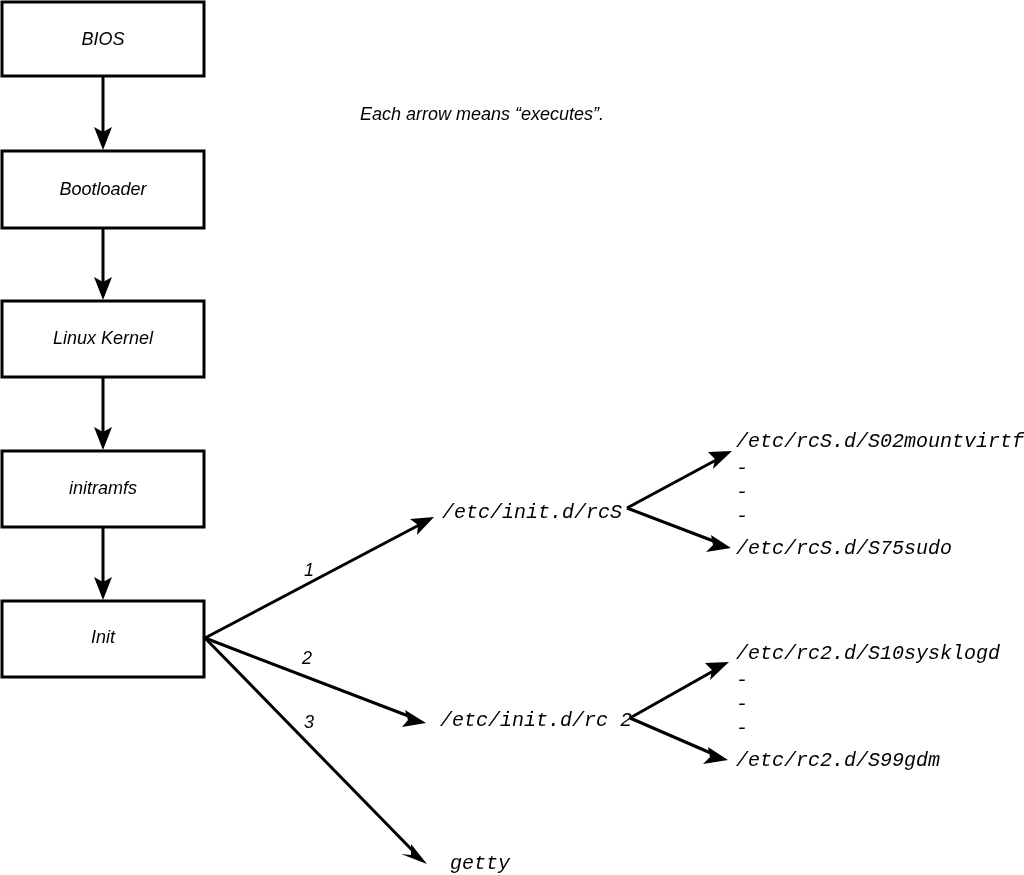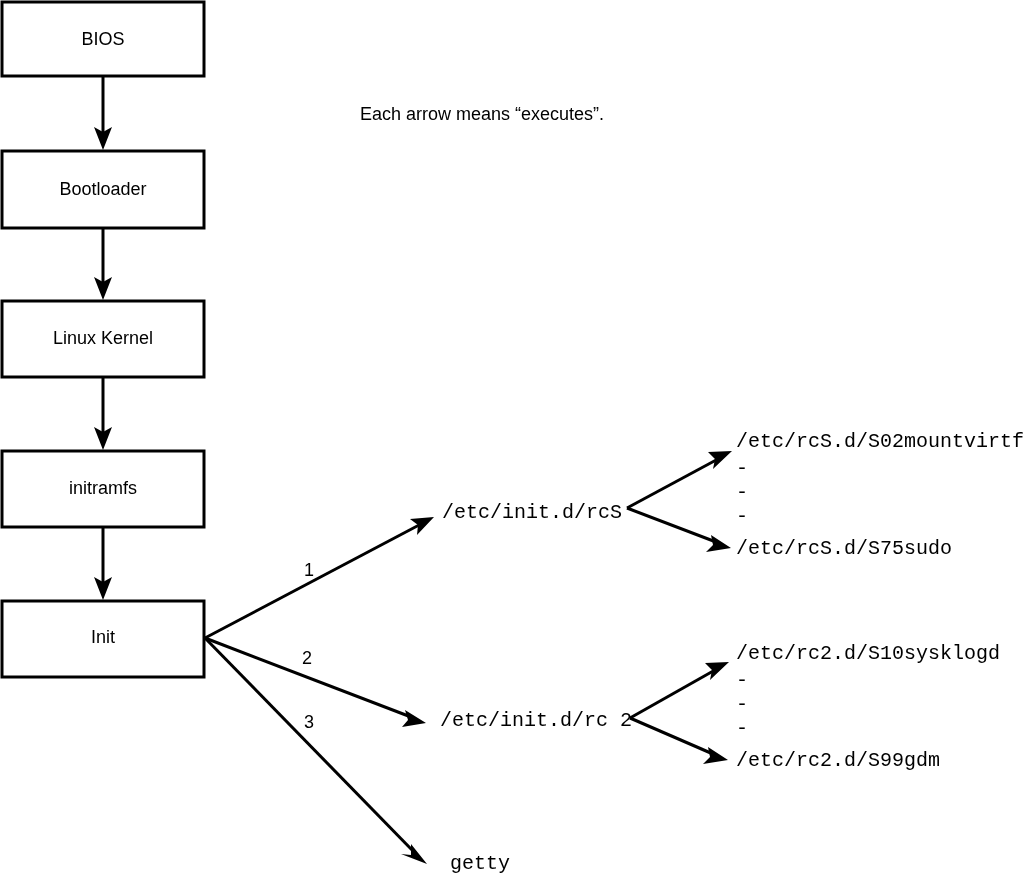--- a/index.html
+++ b/index.html
@@ -11,20 +11,21 @@
   body {
     font-family: "Liberation Sans", sans-serif;
     -webkit-font-smoothing: antialiased;
   }
   #diagram-root {
     position: relative;
     width: 1024px;
     height: 875px;
     background: #ffffff;
     overflow: hidden;
+    font-style: italic;
   }
   #diagram-svg {
     position: absolute;
     left: 0;
     top: 0;
     width: 1024px;
     height: 875px;
     display: block;
   }
   .box-label {

